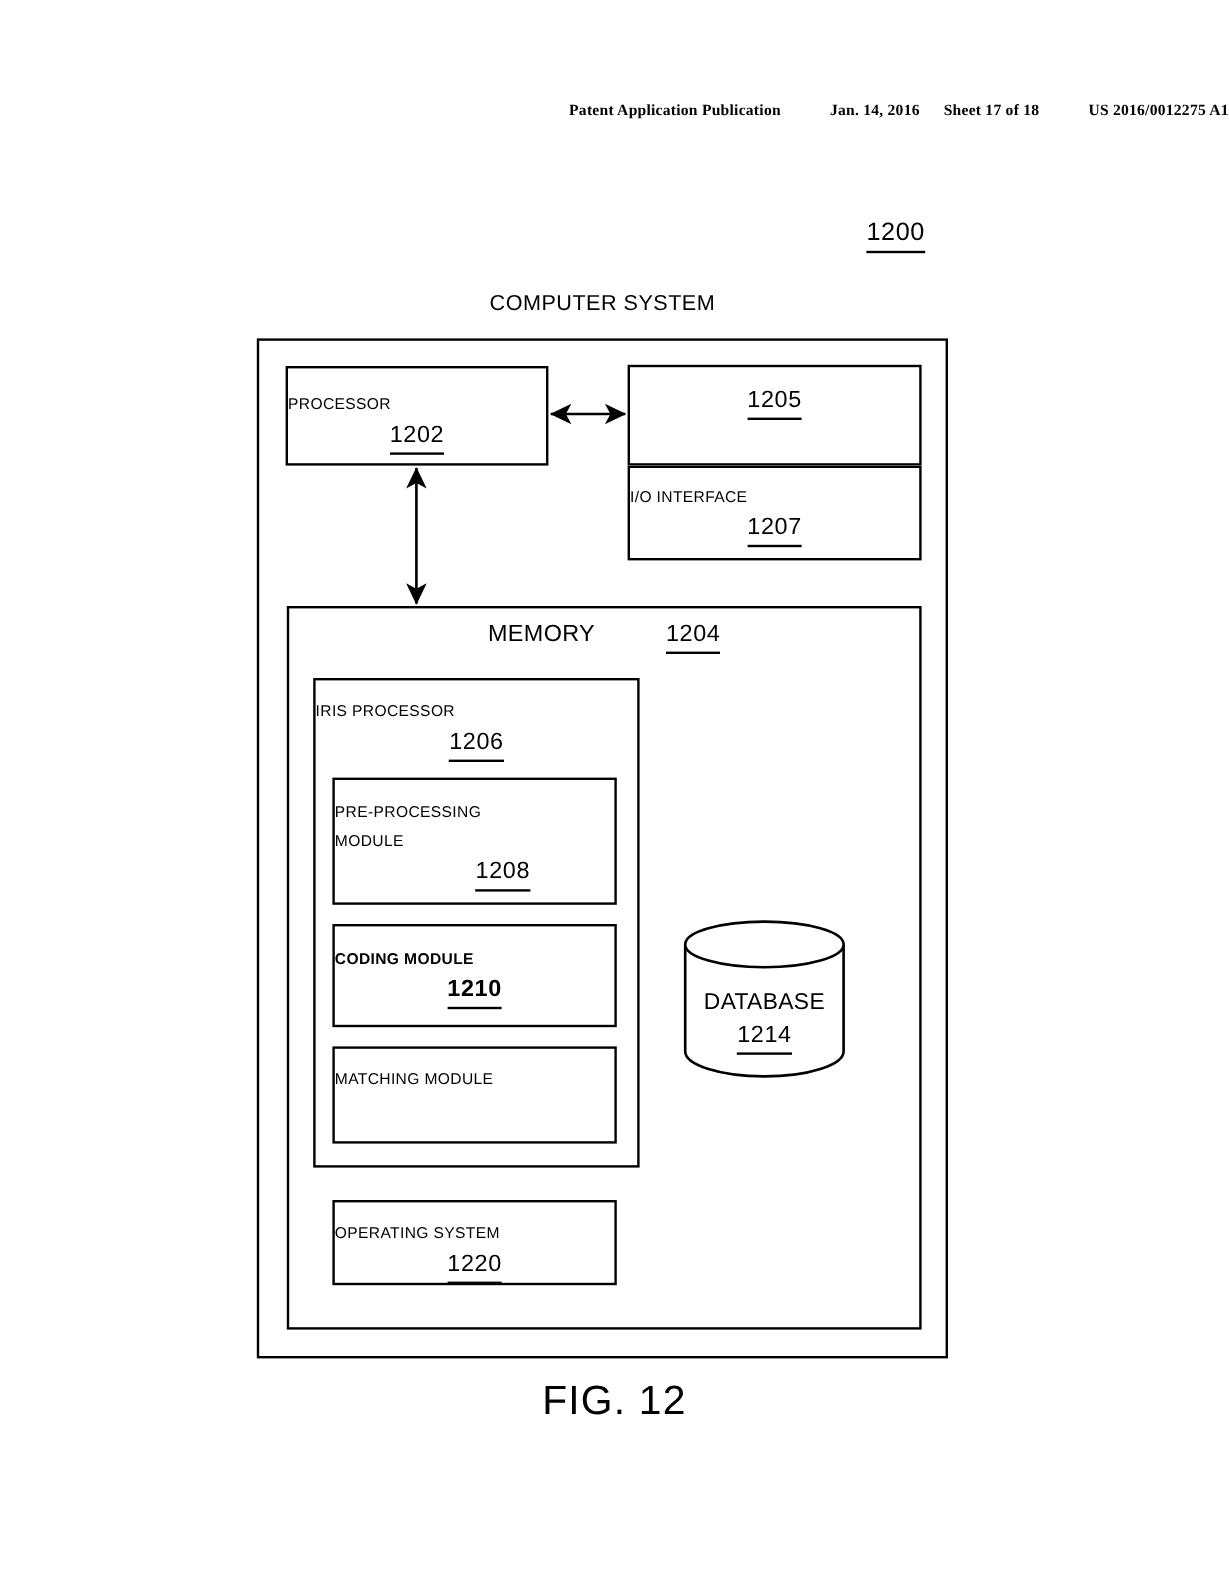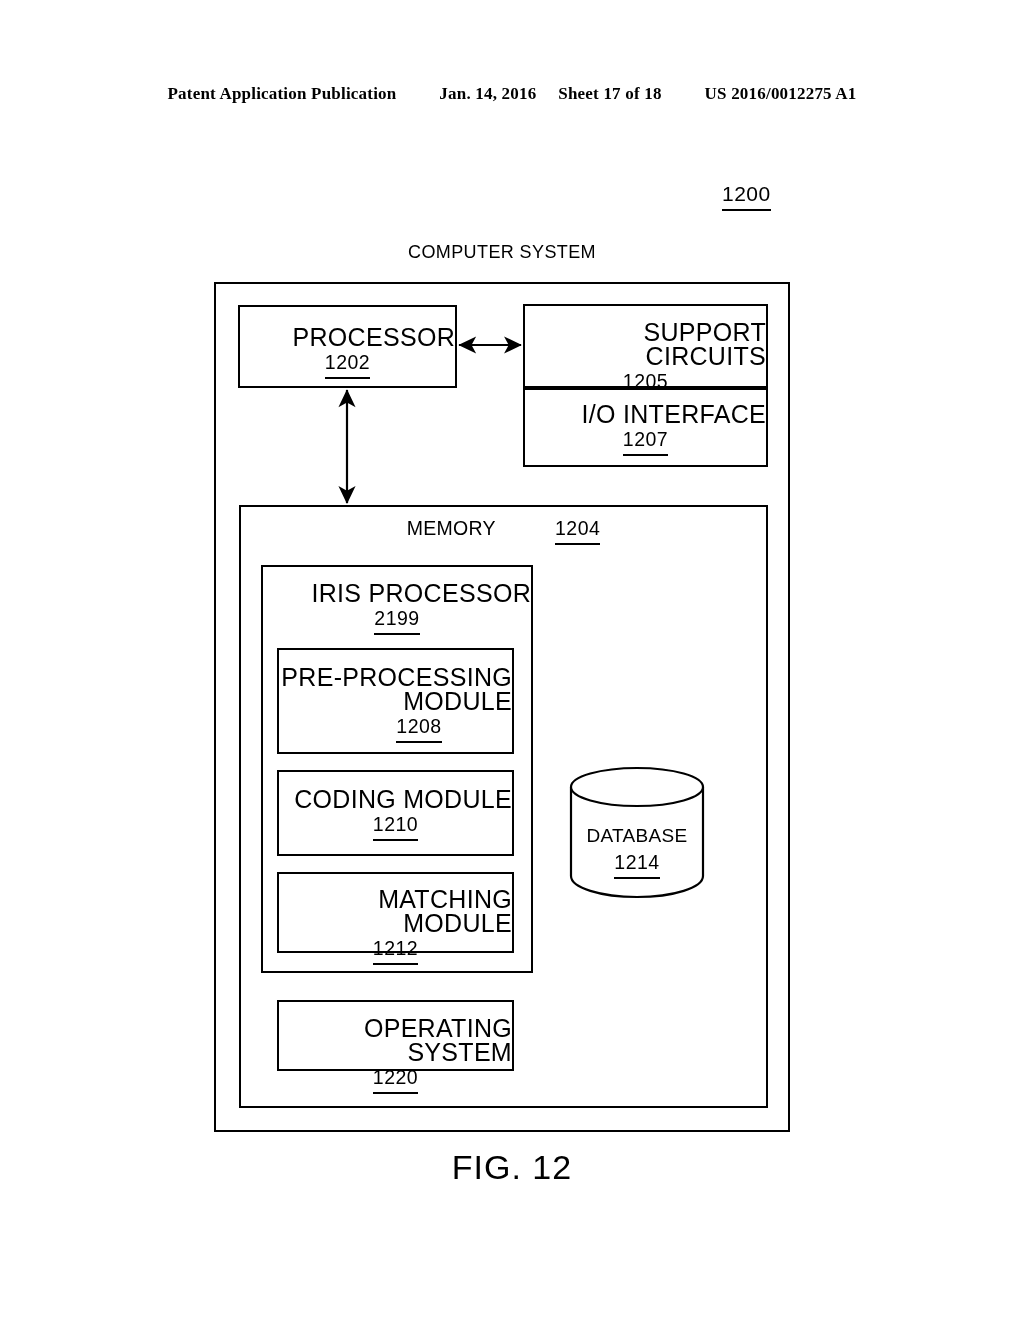--- a/index.html
+++ b/index.html
@@ -16,24 +16,24 @@
     color: #000000;
     overflow: hidden;
   }
 
   
   .page-header {
     position: absolute;
     top: 84px;
     left: 0;
     width: 1024px;
-    text-align: center;
+    text-align: right;
     font-family: "Liberation Serif", serif;
     font-weight: bold;
-    font-size: 17px;
+    font-size: 13px;
     letter-spacing: 0.2px;
     white-space: nowrap;
   }
   .page-header .seg { display: inline-block; vertical-align: baseline; }
   .gap-lg { display: inline-block; width: 34px; }
   .gap-sm { display: inline-block; width: 13px; }
 
   
   .fig-ref {
     position: absolute;
@@ -61,22 +61,22 @@
   }
 
   
   .box {
     position: absolute;
     border: 2px solid #000;
     box-sizing: border-box;
     background: #ffffff;
   }
   .box-label {
-    text-align: right;
-    font-size: 25px;
+    text-align: left;
+    font-size: 13px;
     line-height: 24px;
     letter-spacing: 0.3px;
   }
   .ref-num {
     display: inline-block;
     border-bottom: 2px solid #000;
     padding-bottom: 3px;
     font-size: 19.5px;
     letter-spacing: 0.5px;
   }
@@ -178,21 +178,20 @@
 
 <div class="box" id="processor-box">
   <div class="centered-stack" style="top:18px;">
     <div class="box-label">PROCESSOR</div>
     <div style="margin-top:2px;"><span class="ref-num">1202</span></div>
   </div>
 </div>
 
 <div class="box" id="support-box">
   <div class="centered-stack" style="top:14px;">
-    <div class="box-label">SUPPORT CIRCUITS</div>
     <div style="margin-top:2px;"><span class="ref-num">1205</span></div>
   </div>
 </div>
 
 <div class="box" id="io-box">
   <div class="centered-stack" style="top:12px;">
     <div class="box-label">I/O INTERFACE</div>
     <div style="margin-top:2px;"><span class="ref-num">1207</span></div>
   </div>
 </div>
@@ -200,43 +199,42 @@
 <div class="box" id="memory-box"></div>
 <div class="memory-title">
   <span>MEMORY</span>
   <span class="mem-gap"></span>
   <span class="ref-num">1204</span>
 </div>
 
 <div class="box" id="iris-box">
   <div class="centered-stack" style="top:14px;">
     <div class="box-label">IRIS PROCESSOR</div>
-    <div style="margin-top:2px;"><span class="ref-num">2199</span></div>
+    <div style="margin-top:2px;"><span class="ref-num">1206</span></div>
   </div>
 </div>
 
 <div class="box" id="preproc-box">
   <div class="centered-stack" style="top:15px;">
     <div class="box-label">PRE-PROCESSING</div>
     <div class="box-label">MODULE</div>
     <div style="margin-top:2px;margin-left:47px;"><span class="ref-num">1208</span></div>
   </div>
 </div>
 
 <div class="box" id="coding-box">
-  <div class="centered-stack" style="top:15px;">
+  <div class="centered-stack" style="top:15px;font-weight:bold;">
     <div class="box-label">CODING MODULE</div>
     <div style="margin-top:2px;"><span class="ref-num">1210</span></div>
   </div>
 </div>
 
 <div class="box" id="matching-box">
   <div class="centered-stack" style="top:13px;">
     <div class="box-label">MATCHING MODULE</div>
-    <div style="margin-top:2px;"><span class="ref-num">1212</span></div>
   </div>
 </div>
 
 <div class="box" id="os-box">
   <div class="centered-stack" style="top:14px;">
     <div class="box-label">OPERATING SYSTEM</div>
     <div style="margin-top:2px;"><span class="ref-num">1220</span></div>
   </div>
 </div>
 

